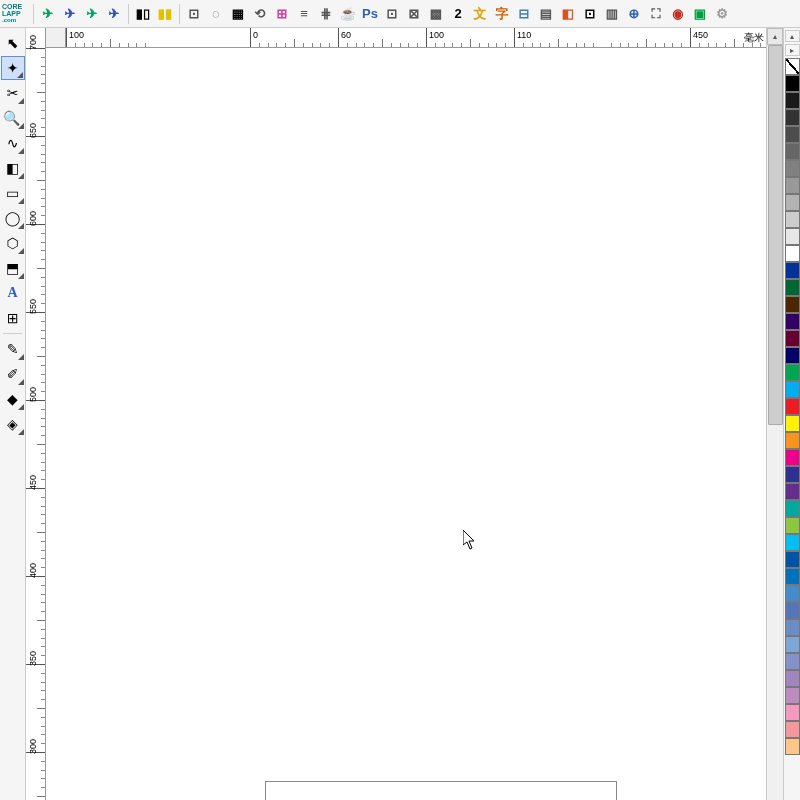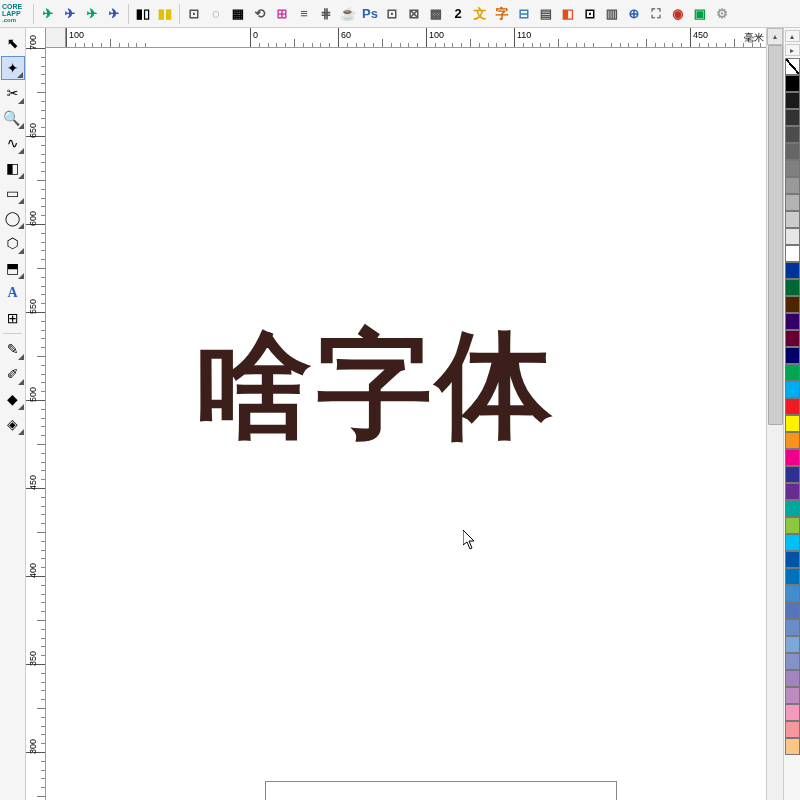--- a/index.html
+++ b/index.html
@@ -490,21 +490,20 @@
         <div class="tick-minor" style="left: 652.8px;"></div>
         <div class="tick-minor" style="left: 661.6px;"></div>
         <div class="tick-minor" style="left: 670.4px;"></div>
         <div class="tick-minor" style="left: 679.2px;"></div>
         <div class="tick-med" style="left: 688px;"></div>
         <div class="tick-minor" style="left: 696.8px;"></div>
         <div class="tick-minor" style="left: 705.6px;"></div>
         <div class="tick-minor" style="left: 714.4px;"></div>
       </div>
     <div class="canvas" id="canvas">
-      <div class="canvas-text" style="font-family: &quot;Hiragino Sans GB&quot;, &quot;Microsoft YaHei&quot;, sans-serif; color: rgb(60, 31, 26); font-size: 116px; left: 150px; top: 260px;">啥字体</div>
       <div class="bottom-box" style="left: 219px; top: 733px; width: 352px; height: 60px;"></div>
     </div>
   </div>
 
   <div class="scrollbar-v">
     <div class="sb-btn">▴</div>
     <div class="sb-thumb"></div>
   </div>
 
   <div class="color-palette">

